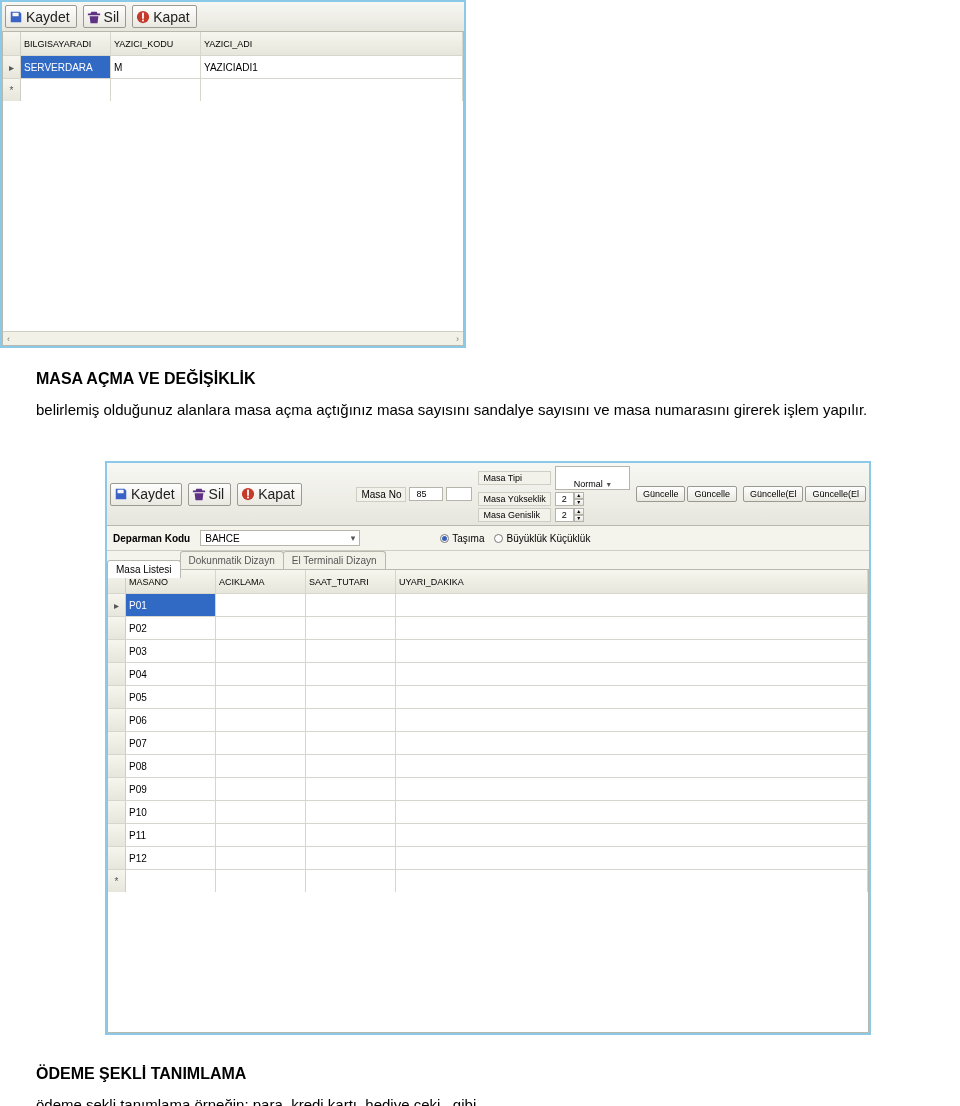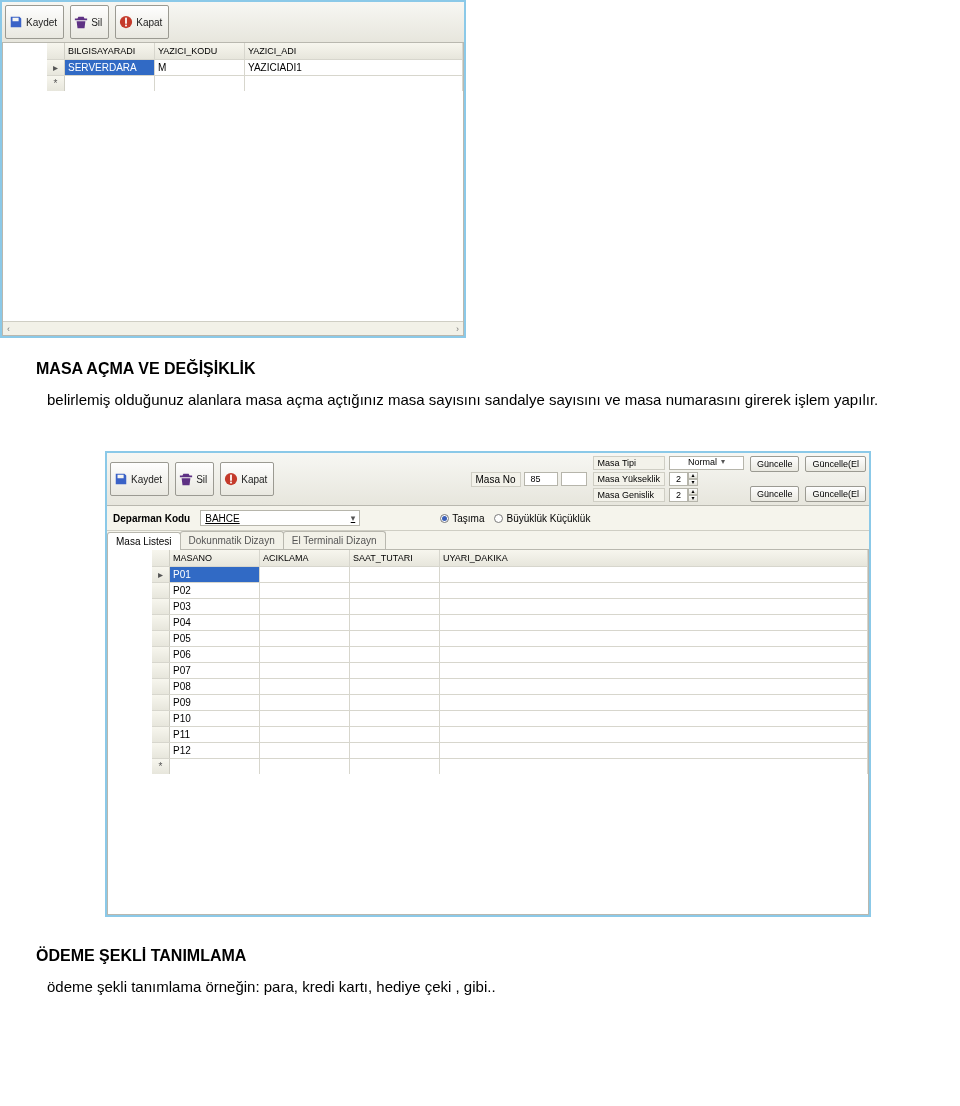--- a/index.html
+++ b/index.html
@@ -7,21 +7,21 @@
     margin: 0;
     padding: 0;
     background: #fff;
     font-family: Arial, sans-serif;
     width: 960px;
   }
 
   
   .doc-text { padding: 0 36px; color:#000; }
   .heading { font-weight: bold; font-size: 16px; margin: 22px 0 10px 0; }
-  .paragraph { font-size: 15px; line-height: 1.55; margin: 8px 0 18px 11px;}
+  .paragraph { font-size: 15px; line-height: 1.55; margin: 8px 0 18px 0;}
 
   
   .shot-wrap {
     border: 2px solid #8bc9e8;
     background: #fff;
     margin: 0 0 0 0;
   }
   .shot1 { width: 466px; }
   .shot2 { width: 766px; margin-left:105px; margin-top:40px; margin-bottom:30px;}
   .toolbar {
@@ -35,59 +35,59 @@
     font-size: 10px;
   }
   .tool-btn {
     display: inline-flex;
     align-items: center;
     gap: 3px;
     border: 1px solid #9b9a92;
     background: linear-gradient(#fefefe,#e9e8e0);
     padding: 2px 6px 2px 3px;
     border-radius: 2px;
-    font-size: 10px;
+    font-size: 14px;
     color: #222;
-    height: 34px;
+    height: 23px;
   }
   .tool-btn .ic { width:14px; height:14px; display:inline-flex; align-items:center; justify-content:center;}
   .ic-save svg { fill:#3a62c7;}
   .ic-del  svg { fill:#5e3184;}
   .ic-close svg { fill:#c43a2b;}
 
   .kv-block { display:grid; grid-template-columns:auto 1fr; gap:2px 4px; font-size:9px; align-items:center;}
   .kv-label { background:#f3f2ea; border:1px solid #cfcec4; padding:1px 4px; white-space:nowrap;}
   .kv-input { border:1px solid #b6b5ab; background:#fff; height:14px; padding:0 6px; font-size:9px; display:flex; align-items:center; min-width:28px;}
-  .kv-select { border:1px solid #b6b5ab; background:#fff; height:14px; font-size:9px; padding:0 18px; display:flex; align-items:flex-start; justify-content:space-between; gap:4px;}
+  .kv-select { border:1px solid #b6b5ab; background:#fff; height:24px; font-size:9px; padding:0 18px; display:flex; align-items:flex-end; justify-content:space-between; gap:4px;}
   .kv-select::after{content:"▾"; font-size:8px; color:#555;}
   .spinner { display:flex;}
   .spinner .kv-input{min-width:18px;}
   .spin-btns{display:flex; flex-direction:column;}
   .spin-btns span{width:10px;height:7px;border:1px solid #b6b5ab;background:linear-gradient(#fefefe,#e4e3da);font-size:6px;line-height:5px;text-align:center;}
 
   .mini-btn { border:1px solid #9b9a92; background:linear-gradient(#fefefe,#e9e8e0); font-size:9px; padding:2px 6px; border-radius:2px; white-space:nowrap;}
-  .col4{ display:flex; flex-direction:column; gap:14px;}
+  .col4{ display:flex; flex-direction:row; gap:2px;}
   .toolbar2 .group { display:flex; align-items:center; gap:3px;}
   .toolbar-row2{
     background:#f5f4ec; border-bottom:1px solid #cfcec4;
     font-size:10px; padding:4px 6px; display:flex; align-items:center; gap:10px;
   }
   .radio{display:inline-flex;align-items:center;gap:3px;font-size:10px;}
   .radio .dot{width:9px;height:9px;border:1px solid #7a7a7a;border-radius:50%;background:#fff;display:inline-flex;align-items:center;justify-content:center;}
   .radio.sel .dot::after{content:"";width:5px;height:5px;background:#3a5fb7;border-radius:50%;}
-  .select{border:1px solid #b6b5ab;background:#fff;height:16px;display:inline-flex;align-items:center;justify-content:space-between;padding:0 4px;min-width:160px;font-size:10px;gap:6px;text-decoration:underline;}
+  .select{border:1px solid #b6b5ab;background:#fff;height:16px;display:inline-flex;align-items:center;justify-content:space-between;padding:0 4px;min-width:160px;font-size:10px;gap:6px;}
   .select::after{content:"▾";font-size:9px;color:#555;}
 
   .tabs{display:flex;font-size:10px;border-bottom:1px solid #b9b8af;background:#f5f4ec;}
   .tab{padding:3px 8px;border:1px solid #b9b8af;border-bottom:none;margin-right:-1px;background:#f2f1e8;color:#555;border-top-left-radius:3px;border-top-right-radius:3px;}
-  .tab.active{background:#fff;color:#000;position:relative;top:1px;}
+  .tab.active{background:#fff;color:#000;position:relative;top:9px;}
 
   
   .grid{font-size:10px;border:1px solid #b9b8af;border-top:none;}
-  .grid-row{display:flex;border-top:1px solid #d7d6cd;height:16px;margin-left:44px;}
+  .grid-row{display:flex;border-top:1px solid #d7d6cd;height:23px;}
   .grid-row.head{background:linear-gradient(#f7f6ee,#e7e6dc);font-size:9px;border-top:none;}
   .grid-row .rowhead{width:18px;border-right:1px solid #cfcec4;display:flex;align-items:center;justify-content:center;color:#555;background:linear-gradient(#f7f6ee,#e7e6dc);}
   .grid-row.head .rowhead{background:linear-gradient(#f7f6ee,#e7e6dc);}
   .cell{border-right:1px solid #d7d6cd;padding:1px 3px;display:flex;align-items:center;}
   .cell.sel{background:#316ac5;color:#fff;}
   .grid-area{background:#fff;}
   .grid-blank{height:230px;background:#fff;}
   .scroll-x{height:14px;background:#f2f1e8;border-top:1px solid #cfcec4;display:flex;align-items:center;justify-content:space-between;font-size:9px;color:#777;}
   .scroll-x span{padding:0 4px;}
 

